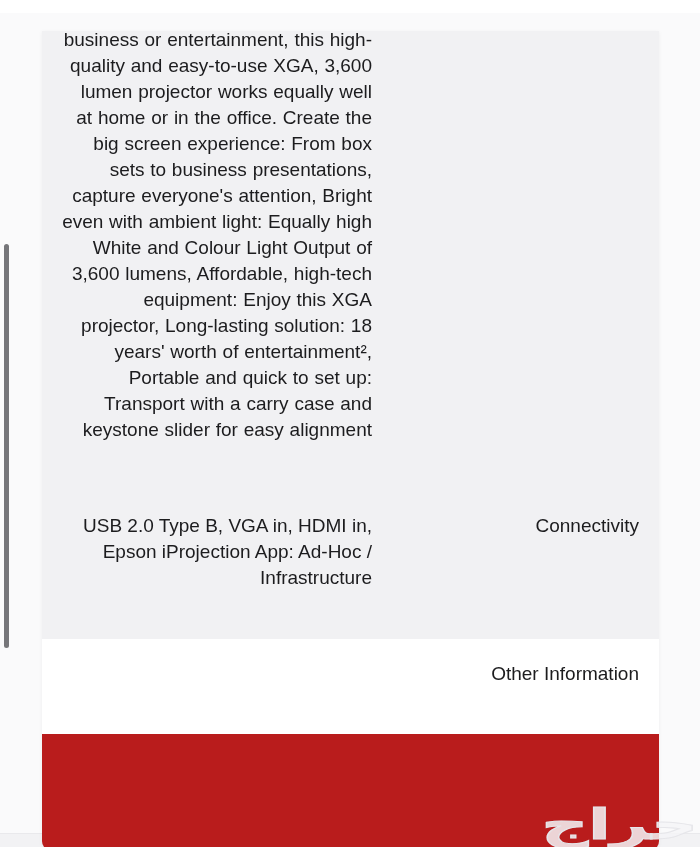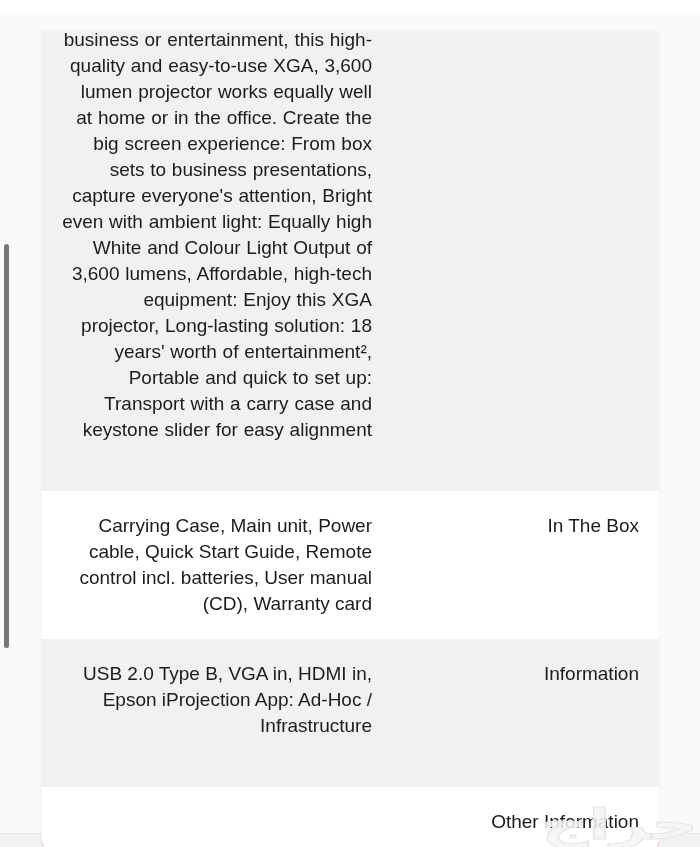--- a/index.html
+++ b/index.html
@@ -121,28 +121,24 @@
   <div class="top-strip"></div>
 
   <div class="scrollbar-thumb"></div>
 
   <div class="card">
 
     <div class="section-desc">
       <div class="desc-text">business or entertainment, this high-quality and easy-to-use XGA, 3,600 lumen projector works equally well at home or in the office. Create the big screen experience: From box sets to business presentations, capture everyone's attention, Bright even with ambient light: Equally high White and Colour Light Output of 3,600 lumens, Affordable, high-tech equipment: Enjoy this XGA projector, Long-lasting solution: 18 years' worth of entertainment², Portable and quick to set up: Transport with a carry case and keystone slider for easy alignment</div>
     </div>
 
-    <div class="spec-row white row-in-the-box">
-      <div class="spec-value">Carrying Case, Main unit, Power cable, Quick Start Guide, Remote control incl. batteries, User manual (CD), Warranty card</div>
-      <div class="spec-label">In The Box</div>
-    </div>
 
     <div class="spec-row gray row-connectivity">
       <div class="spec-value">USB 2.0 Type B, VGA in, HDMI in, Epson iProjection App: Ad-Hoc / Infrastructure</div>
-      <div class="spec-label">Information</div>
+      <div class="spec-label">Connectivity</div>
     </div>
 
     <div class="spec-row white row-other-information">
       <div class="spec-label">Other Information</div>
     </div>
 
   </div>
 
   <div class="bottom-strip"></div>
 

